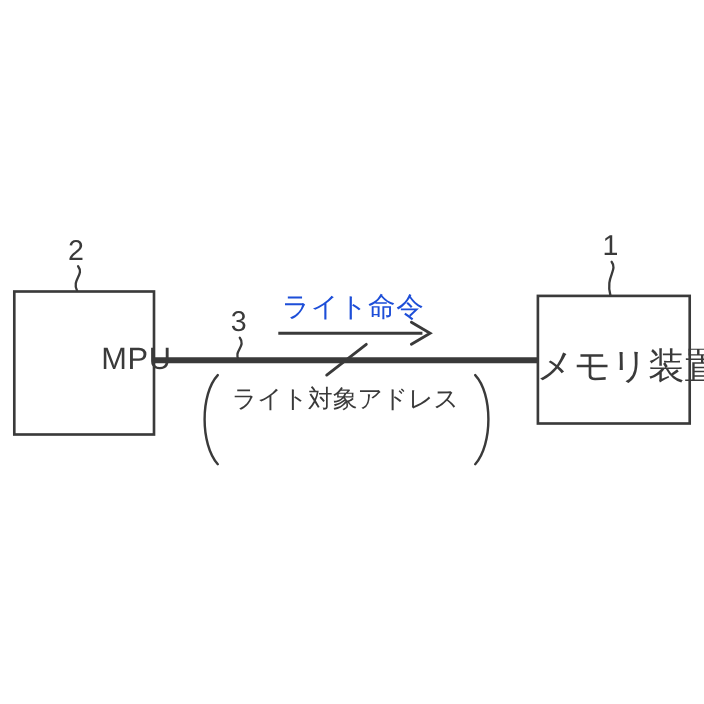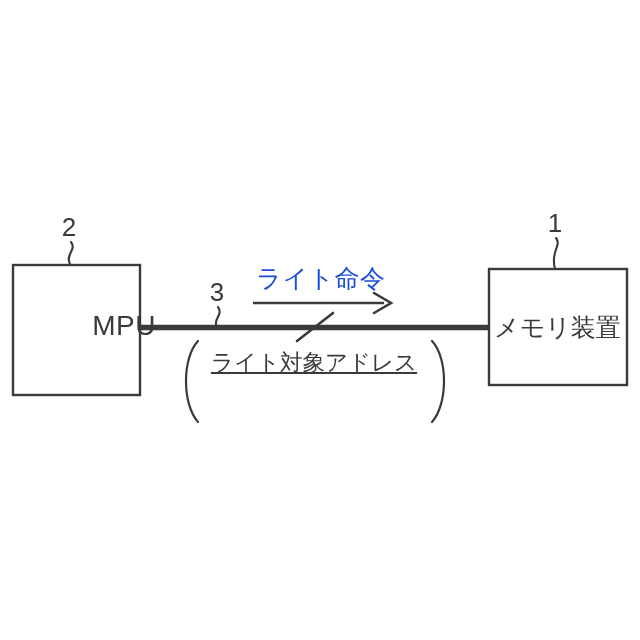--- a/index.html
+++ b/index.html
@@ -36,21 +36,21 @@
     width: 128px;
     font-size: 28px;
     letter-spacing: 0.5px;
     margin-left: 48px;
   }
   
   #mem-text {
     left: 488px;
     top: 311px;
     width: 139px;
-    font-size: 25px;
+    font-size: 33px;
     letter-spacing: 0px;
   }
   
   .ref-num {
     position: absolute;
     font-size: 26px;
     color: #3a3a3a;
     text-align: center;
     white-space: nowrap;
   }
@@ -75,21 +75,20 @@
   #payload {
     position: absolute;
     left: 183px;
     top: 348px;
     width: 262px;
     text-align: center;
     font-size: 22.5px;
     line-height: 30px;
     color: #3a3a3a;
     white-space: nowrap;
-    text-decoration: underline;
   }
   #payload .line { display: block; }
   #payload .star {
     font-size: 17px;
     vertical-align: 5px;
     margin-left: 1px;
   }
 </style>
 </head>
 <body>

